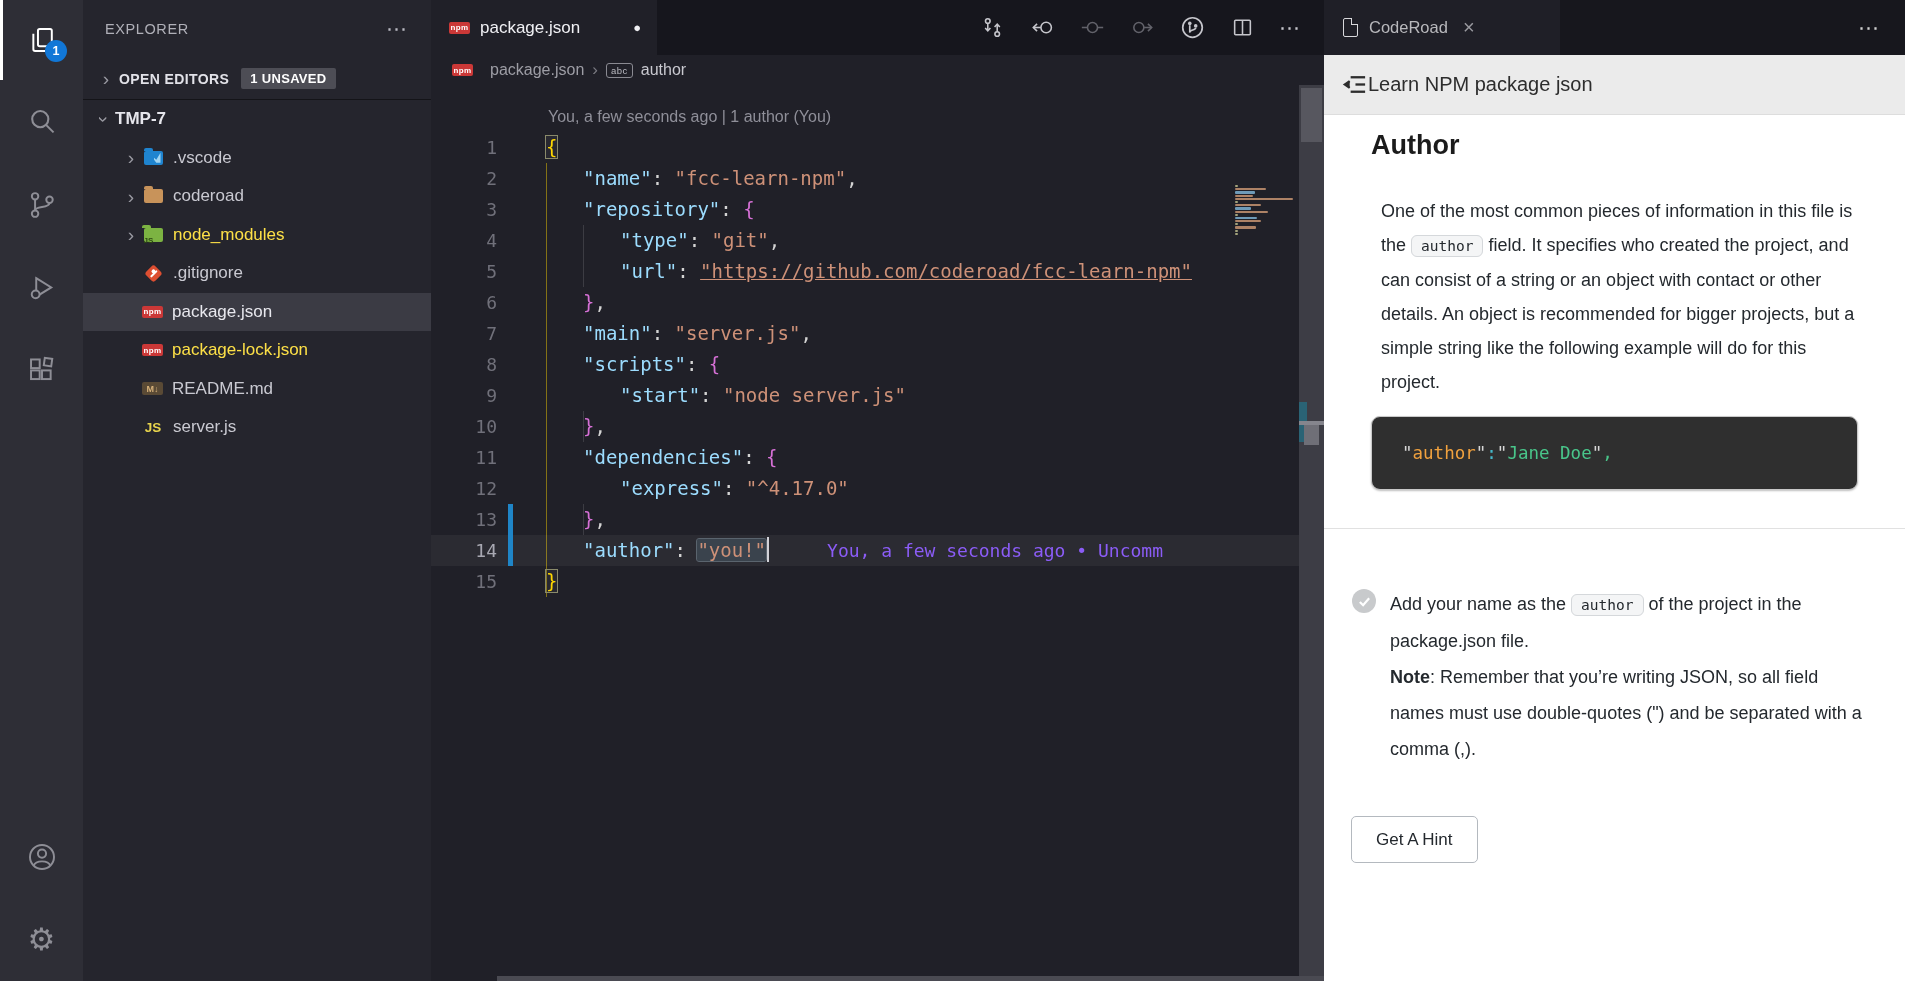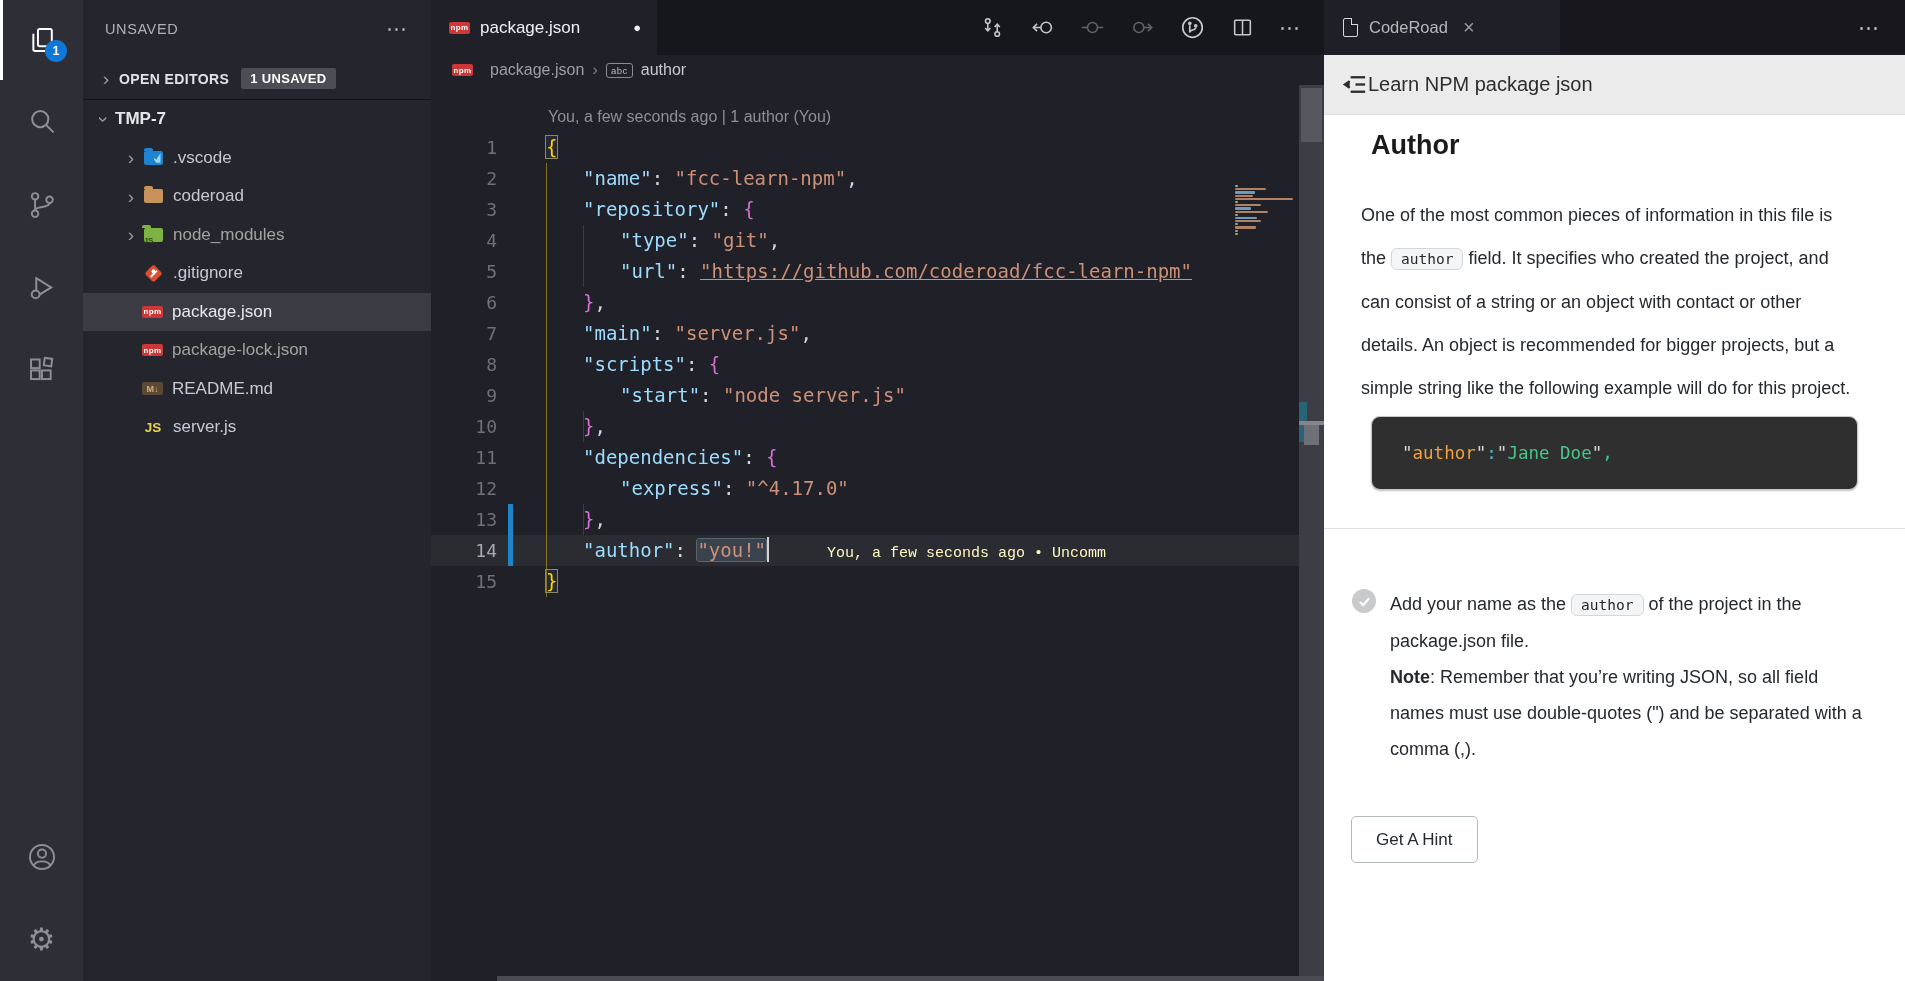--- a/index.html
+++ b/index.html
@@ -28,21 +28,21 @@
     color:#b0b0b8; font-size:14.5px; letter-spacing:.6px; }
   .sidebar-title .more { margin-left:auto; color:#b9b9c1; font-size:21px; letter-spacing:2px; }
   .openeds { height:42px; display:flex; align-items:center; padding-left:12px; border-bottom:1px solid rgba(0,0,0,.45); }
   .openeds .chev { width:22px; text-align:center; color:#9a9aa2; font-size:19px; }
   .openeds .lbl { font-weight:700; font-size:14px; color:#e2e2e8; letter-spacing:.4px; margin-left:2px; }
   .badge-unsaved { margin-left:12px; background:#4d4d55; color:#fff; font-size:13px; font-weight:700;
     padding:3px 9px; border-radius:2px; letter-spacing:.3px; }
   .tree { flex:1; }
   .trow { height:38.5px; display:flex; align-items:center; font-size:17px; cursor:default; }
   .trow.selected { background:#3b3b44; color:#e8e8ee; }
-  .trow.dim .flabel { color:#a3a3a3; }
+  .trow.dim .flabel { color:#fde047; }
   .trow.bold .flabel { font-weight:700; color:#e6e6ec; }
   .chev { width:22px; flex:0 0 auto; text-align:center; color:#9a9aa2; font-size:19px; line-height:1; }
   .chev.down { transform:rotate(90deg); }
   .fic { width:22px; height:18px; display:inline-flex; align-items:center; justify-content:center;
     margin-right:9px; flex:0 0 auto; position:relative; }
   .fold { width:19px; height:14px; background:#c8935a; border-radius:2px; position:relative; }
   .fold::before { content:""; position:absolute; top:-3px; left:0; width:9px; height:3px;
     background:inherit; border-radius:2px 2px 0 0; }
   .vsc { width:19px; height:14px; background:#1f84cf; border-radius:2px; position:relative; }
   .vsc::before { content:""; position:absolute; top:-3px; left:0; width:9px; height:3px;
@@ -92,21 +92,21 @@
   .modbar { position:absolute; left:77px; top:0; bottom:0; width:5px; background:#1f85c7; }
   .ctext { position:absolute; left:0; right:0; line-height:31px; }
   .lensrow { height:31px; font-size:16px; color:#8f8f99; line-height:31px;
     font-family:"Liberation Sans", sans-serif; }
   .tk-key { color:#9cdcfe; } .tk-str { color:#ce9178; } .tk-pun { color:#d4d4d4; } .tk-b2 { color:#d670d6; }
   .tk-b1box { color:#ffd700; outline:1px solid #8a8a6a; background:rgba(255,255,255,.04); }
   .tk-link { color:#ce9178; text-decoration:underline; }
   .tk-sel { color:#ce9178; background:#3a434d; outline:1px solid #5a646e; border-radius:2px; }
   .cursor { display:inline-block; width:2px; height:25px; background:#d2d2d8; vertical-align:middle;
     margin-left:1px; margin-top:-4px; }
-  .tk-blame { color:#fef9c3; margin-left:58px; font-size:15px;font-family:Liberation Mono, monospace; }
+  .tk-blame { color:#8b5cf6; margin-left:58px; font-size:18px; }
   .iguide { position:absolute; width:1px; }
   .iguide.gold { background:rgba(255,215,0,.45); }
   .iguide.grey { background:rgba(255,255,255,.13); }
   .minimap { position:absolute; top:100px; right:27px; width:62px; }
   .mmbar { height:2.2px; margin-bottom:1px; border-radius:1px; }
   .scrollstrip { position:absolute; top:55px; right:0; bottom:0; width:25px; background:#3d3d45; }
   .vthumb { position:absolute; top:3px; left:2px; right:2px; height:54px; background:#57575f; }
   .ovr-teal { position:absolute; left:0; top:317px; width:8px; height:40px; background:#2a6375; }
   .ovr-line { position:absolute; left:0; right:0; top:336px; height:4px; background:#85858d; }
   .ovr-grey { position:absolute; left:5px; top:340px; width:15px; height:20px; background:#6f6f77; }
@@ -122,21 +122,21 @@
   .ptab .pclose { color:#9a9aa0; font-size:20px; margin-left:4px; }
   .ptab-more { margin-left:auto; padding-right:24px; color:#cfcfcf; font-size:21px; letter-spacing:2px; }
   .doc-icon { width:15px; height:19px; border:1.6px solid #d8d8dc; border-radius:2px; position:relative; }
   .doc-icon::after { content:""; position:absolute; right:-1px; top:-1px; width:6px; height:6px;
     background:#1f1f27; border-left:1.6px solid #d8d8dc; border-bottom:1.6px solid #d8d8dc; }
   .panel-header { position:absolute; top:55px; left:0; right:0; height:60px; background:#ebebeb;
     display:flex; align-items:center; padding-left:17px; border-bottom:1px solid #ddd; }
   .panel-header .ph-title { font-size:20px; color:#2d2d2d; }
   .panel-body { position:absolute; top:116px; left:0; right:0; bottom:51px; background:#fff; overflow:hidden; }
   .pb-h1 { position:absolute; top:14px; left:47px; font-size:27px; font-weight:700; color:#1b1b1b; }
-  .pb-para { position:absolute; top:78px; left:37px; right:46px; font-size:18px; line-height:43px;
+  .pb-para { position:absolute; top:78px; left:57px; right:46px; font-size:18px; line-height:34px;
     color:#24292e; }
   .code-chip { font-family:"DejaVu Sans Mono", monospace; font-size:14.5px; background:#f4f5f6;
     border:1px solid #d5d8db; border-radius:6px; padding:2px 9px; color:#24292e; white-space:nowrap; }
   .pb-codeblock { position:absolute; top:300px; left:47px; right:47px; height:74px; background:#2f2f2f;
     border:1px solid #c9c9c9; border-radius:9px; box-shadow:0 1px 2px rgba(0,0,0,.25);
     display:flex; align-items:center; padding-left:30px;
     font-family:"DejaVu Sans Mono", monospace; font-size:17.5px; }
   .cb-q { color:#d8d8d8; } .cb-k { color:#f0a13e; } .cb-o { color:#45b8c9; } .cb-v { color:#49c58a; }
   .pb-divider { position:absolute; top:412px; left:0; right:0; height:1px; background:#e1e1e1; }
   .pb-task { position:absolute; top:470px; left:28px; right:40px; }
@@ -204,21 +204,21 @@
         <path d="M6.8 21.5 C8.5 16.6 19.5 16.6 21.2 21.5"></path>
       </svg>
     </div>
     <div class="act-item">
       <span class="gear-glyph">⚙</span>
     </div>
   </div>
 
   <div class="sidebar">
     <div class="sidebar-title">
-      <span>UNSAVED</span>
+      <span>EXPLORER</span>
       <span class="more">⋯</span>
     </div>
     <div class="openeds">
       <span class="chev">›</span>
       <span class="lbl">OPEN EDITORS</span>
       <span class="badge-unsaved">1 UNSAVED</span>
     </div>
     <div class="tree" id="tree">
       <div class="trow bold" style="padding-left:10px">
         <span class="chev down">›</span>

